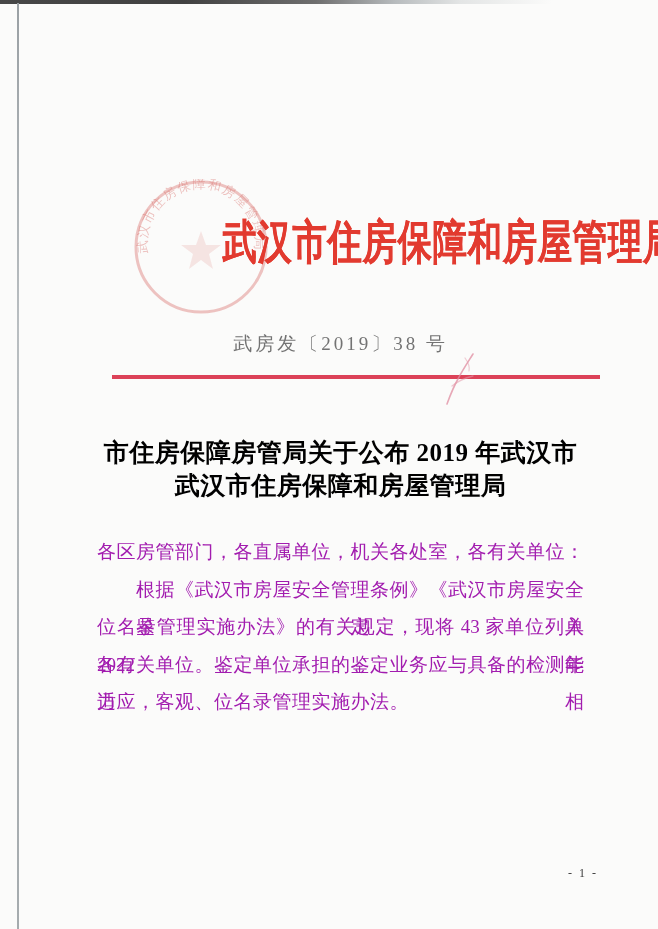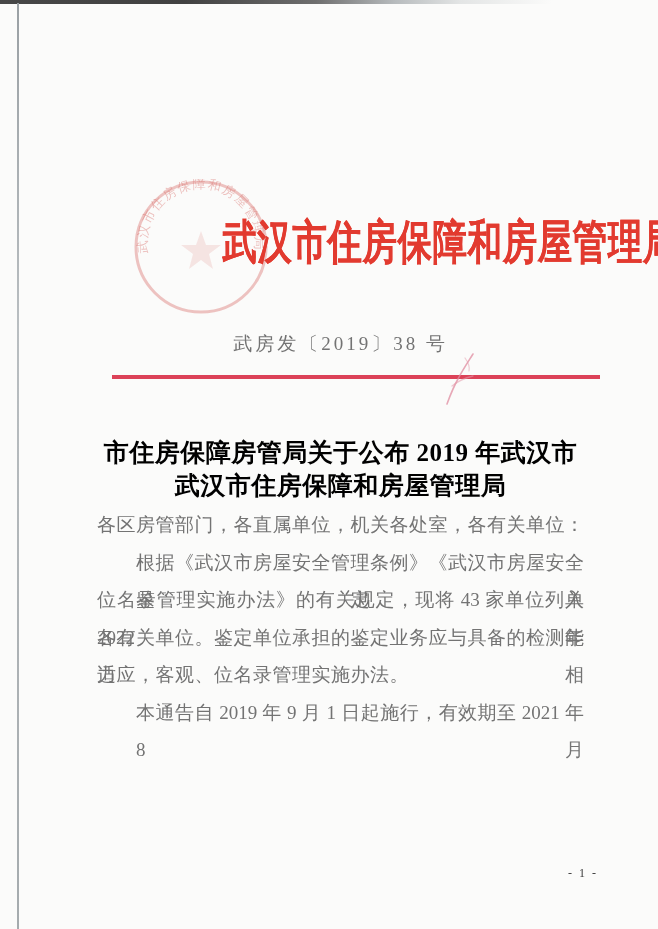--- a/index.html
+++ b/index.html
@@ -84,24 +84,24 @@
     width: 507px;
     text-align: center;
     font-size: 25px;
     font-weight: bold;
     line-height: 33px;
     color: #000000;
     letter-spacing: 0.5px;
   }
   .body-text {
     position: absolute;
-    left: 97px; top: 506px;
+    left: 97px; top: 533px;
     width: 487px;
     font-size: 19px;
-    color: #737373;
+    color: #a21caf;
   }
   .body-line {
     height: 37.5px;
     line-height: 37.5px;
     white-space: nowrap;
     letter-spacing: 0.5px;
   }
   .body-line.justify {
     white-space: normal;
     text-align: justify;
@@ -157,18 +157,17 @@
     <div>市住房保障房管局关于公布 2019 年武汉市</div>
     <div>武汉市住房保障和房屋管理局</div>
   </div>
 
   <div class="body-text">
     <div class="body-line">各区房管部门，各直属单位，机关各处室，各有关单位：</div>
     <div class="body-line justify indent">根据《武汉市房屋安全管理条例》《武汉市房屋安全鉴定单</div>
     <div class="body-line justify">位名录管理实施办法》的有关规定，现将 43 家单位列入 2022 年</div>
     <div class="body-line justify">各有关单位。鉴定单位承担的鉴定业务应与具备的检测能力相</div>
     <div class="body-line">适应，客观、位名录管理实施办法。</div>
-    <div class="body-line justify indent">本通告自 2019 年 9 月 1 日起施行，有效期至 2021 年 8 月</div>
   </div>
 
   <div class="page-number">- 1 -</div>
 
 </div>
 
 </body></html>

